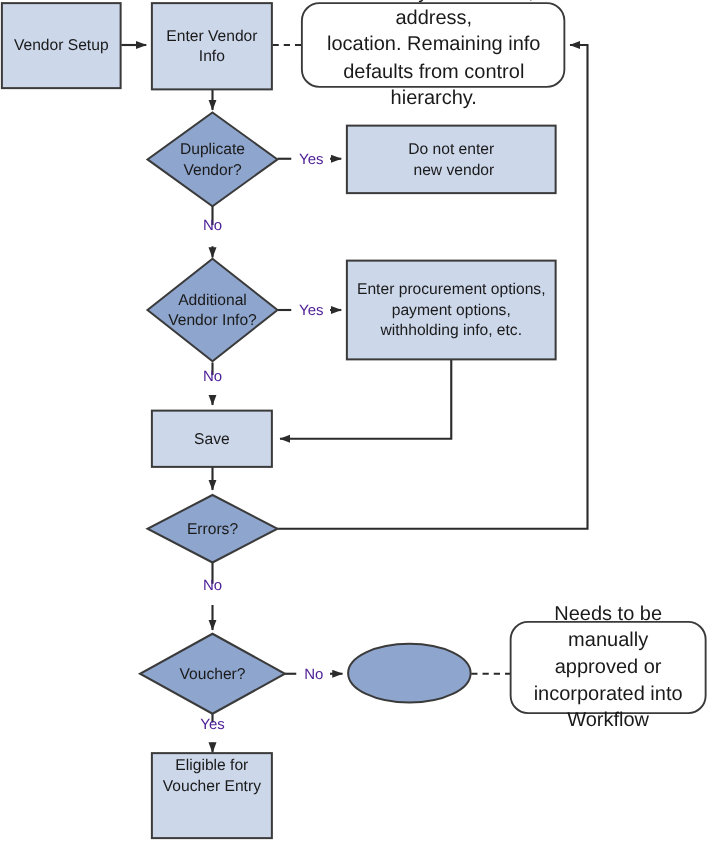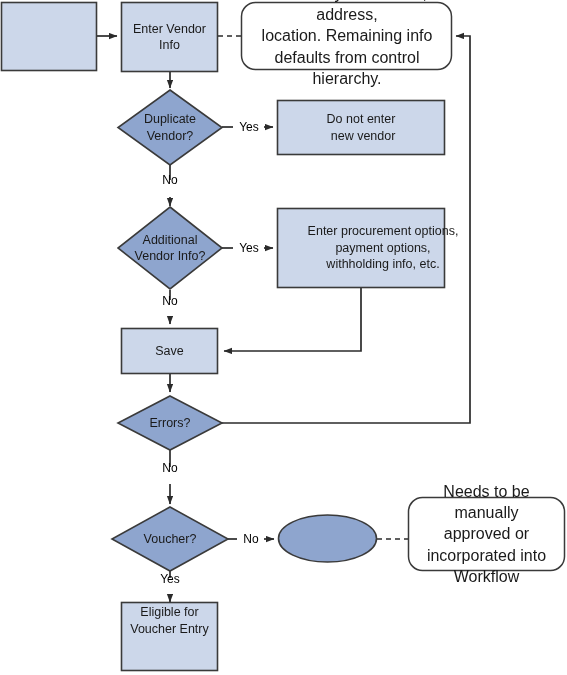--- a/index.html
+++ b/index.html
@@ -35,21 +35,21 @@
     font-size: 12.5px;
     color: #1a1a1a;
     line-height: 1.32;
     pointer-events: none;
     white-space: pre-line;
   }
   .edge-label {
     position: absolute;
     font-family: "Liberation Sans", sans-serif;
     font-size: 12px;
-    color: #000000;
+    color: #4c1d95;
     text-align: center;
     pointer-events: none;
   }
   .hit {
     position: absolute;
     cursor: default;
   }
 </style>
 </head>
 <body>
@@ -124,38 +124,39 @@
       <polygon points="170,507 228,539 170,571 112,539" fill="#8ea5ce"></polygon>
 
       <ellipse cx="327.5" cy="538.5" rx="49" ry="23.5" fill="#8ea5ce"></ellipse>
 
       <rect x="408.5" y="497.5" width="156" height="73" rx="14" ry="14" fill="#ffffff" stroke-width="1.5"></rect>
 
       <rect x="121.5" y="602.5" width="96" height="68" fill="#ccd7ea"></rect>
     </g>
   </svg>
 
+  <div class="node-label" style="left:1px;  top:2px;   width:96px;  height:69px;">Vendor Setup</div>
 
   <div class="node-label" style="left:121px;top:2px;   width:97px;  height:70px;border-radius:24px;">Enter Vendor
 Info</div>
 
   <div class="node-label" style="left:243px;top:2px;   width:208px; height:68px; font-size:16px;">Mandatory Info: name, address,
 location. Remaining info
 defaults from control hierarchy.</div>
 
   <div class="node-label" style="left:122px;top:93px;  width:96px;  height:69px;">Duplicate
 Vendor?</div>
 
   <div class="node-label" style="left:278px;top:100px; width:166px; height:55px;text-align:right;">Do not enter
 new vendor</div>
 
   <div class="node-label" style="left:114px;top:214px; width:112px; height:68px;">Additional
 Vendor Info?</div>
 
-  <div class="node-label" style="left:279px;top:209px; width:164px; height:78px;padding-left:22px;">Enter procurement options,
+  <div class="node-label" style="left:279px;top:209px; width:164px; height:78px;">Enter procurement options,
 payment options,
 withholding info, etc.</div>
 
   <div class="node-label" style="left:122px;top:329px; width:95px;  height:44px;">Save</div>
 
   <div class="node-label" style="left:122px;top:397px; width:96px;  height:52px;text-align:right;">Errors?</div>
 
   <div class="node-label" style="left:116px;top:508px; width:108px; height:62px;">Voucher?</div>
 
 

